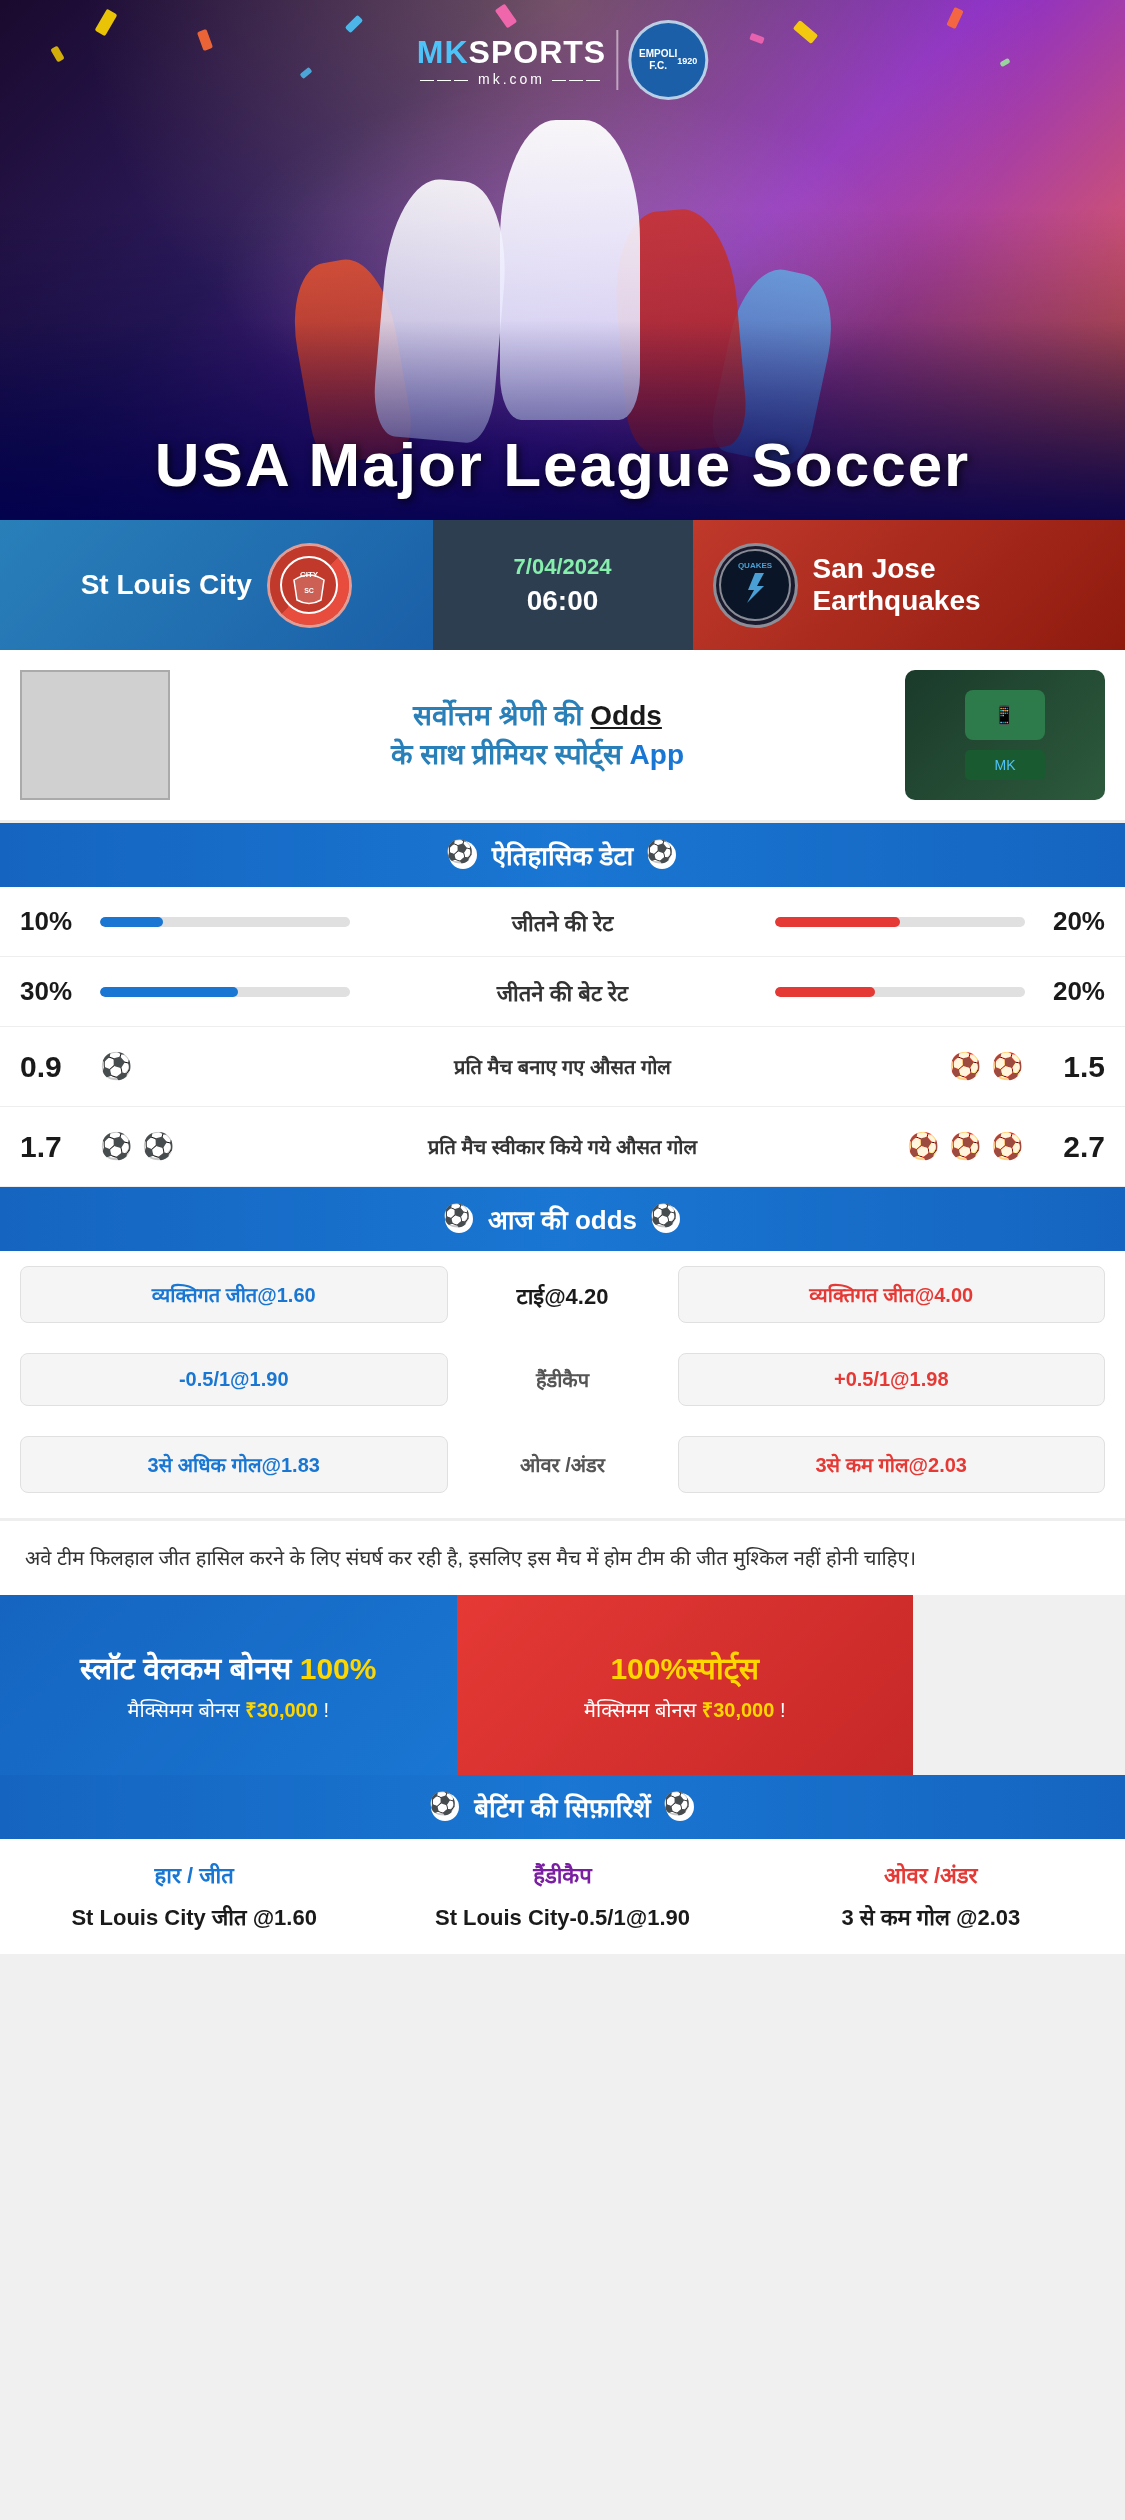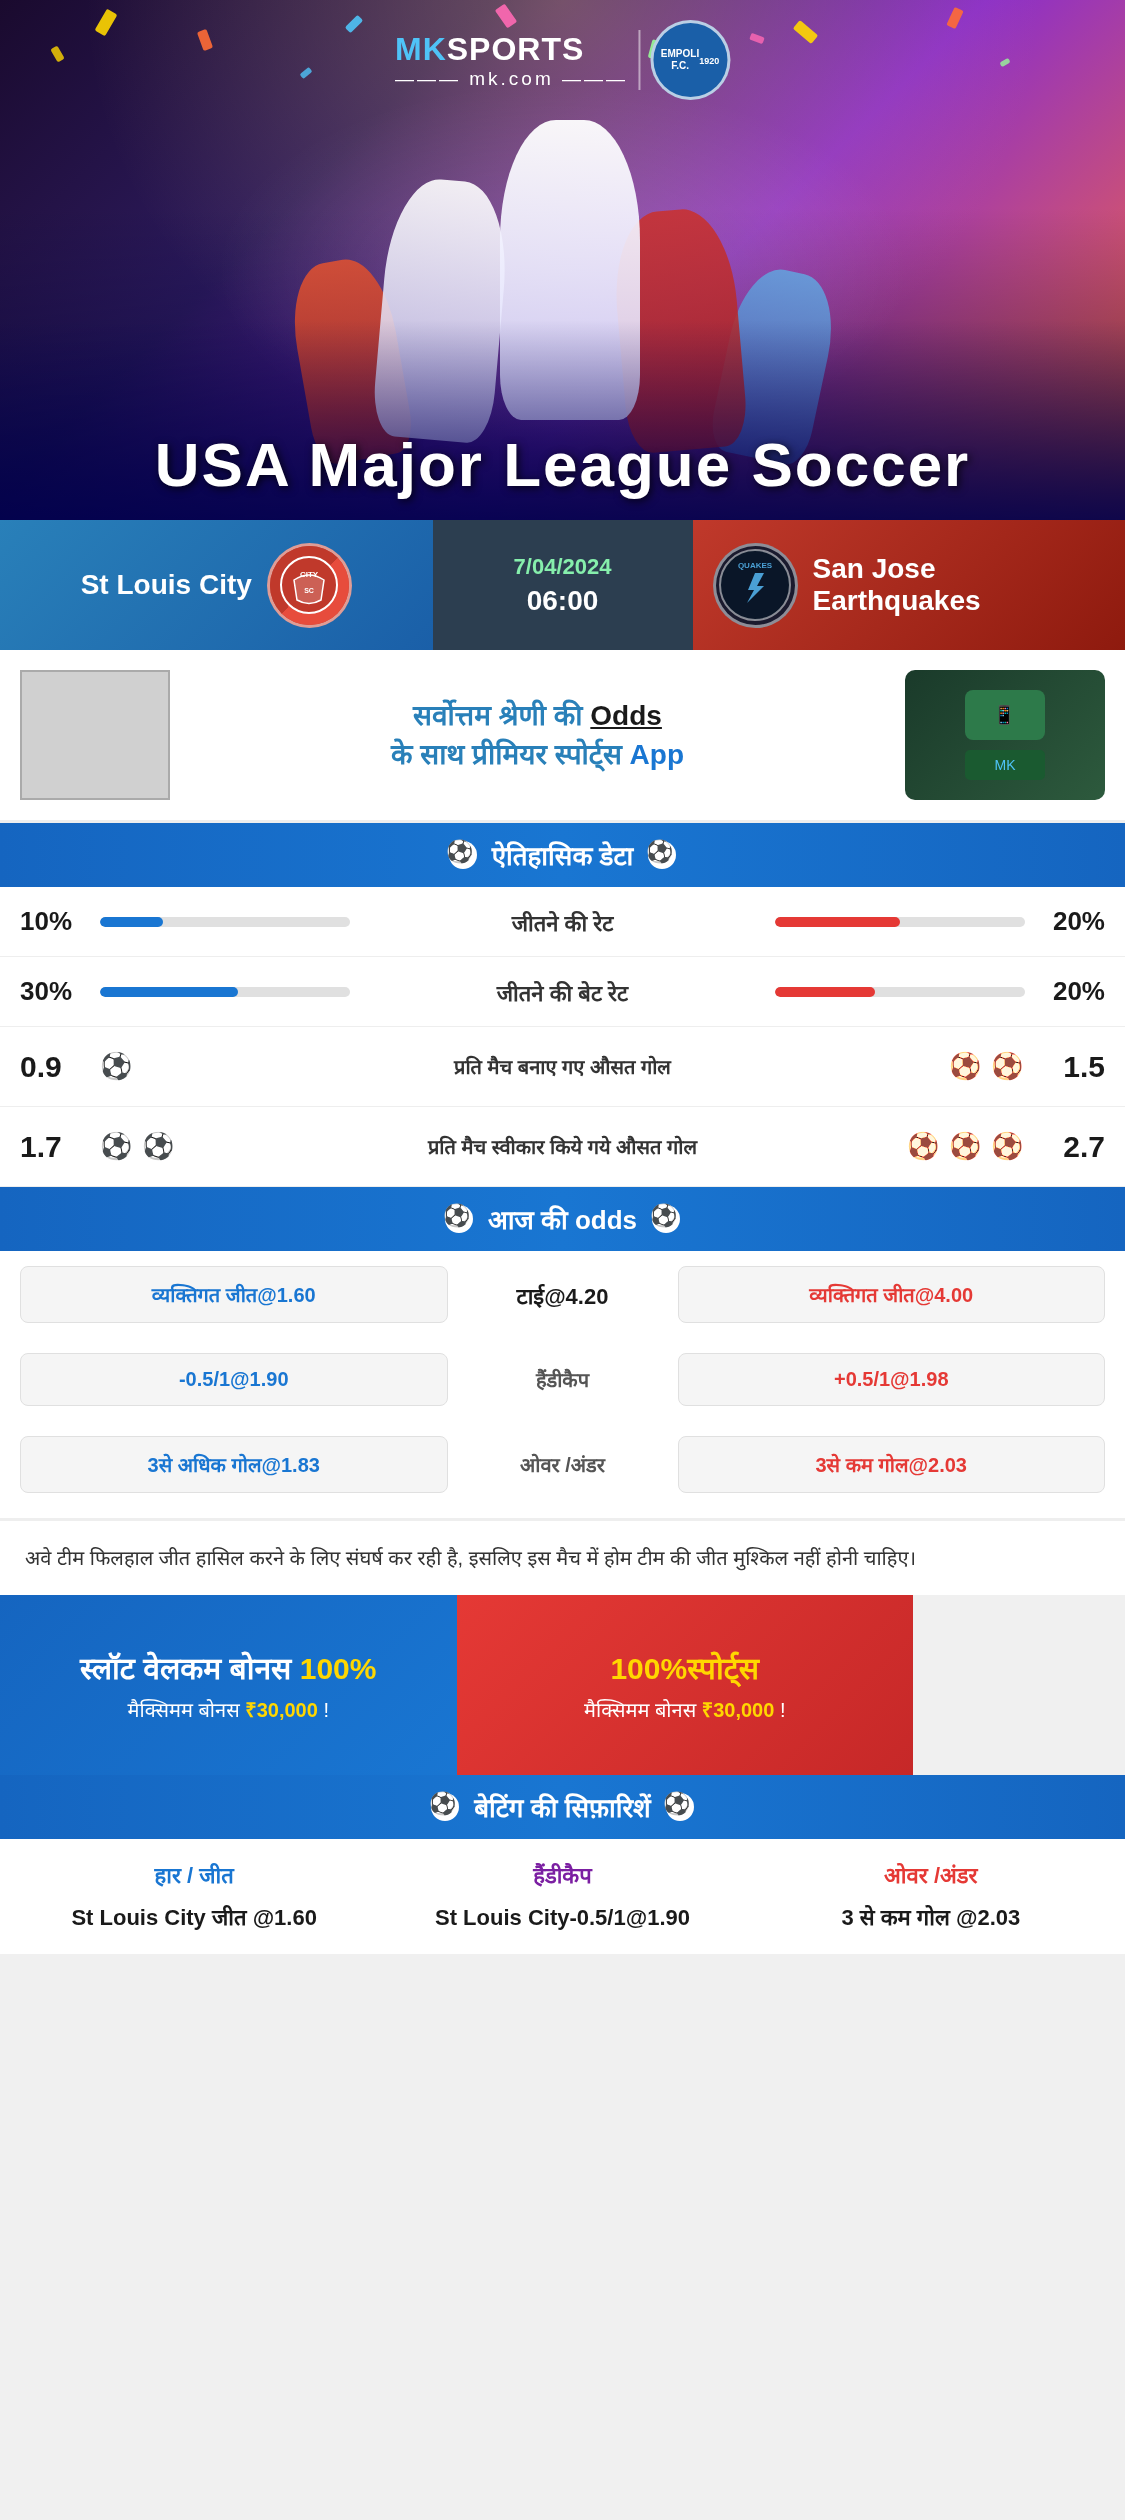--- a/index.html
+++ b/index.html
@@ -48,21 +48,21 @@
     }
     .mk-sports-logo {
       color: white;
       font-size: 32px;
       font-weight: 900;
       letter-spacing: 1px;
     }
     .mk-sports-logo span { color: #4fc3f7; }
     .mk-sports-sub {
       color: white;
-      font-size: 19px;
+      font-size: 14px;
       text-align: center;
       letter-spacing: 3px;
     }
     .logo-divider {
       width: 2px;
       height: 60px;
       background: rgba(255,255,255,0.5);
     }
     .empoli-badge {
       width: 80px;

